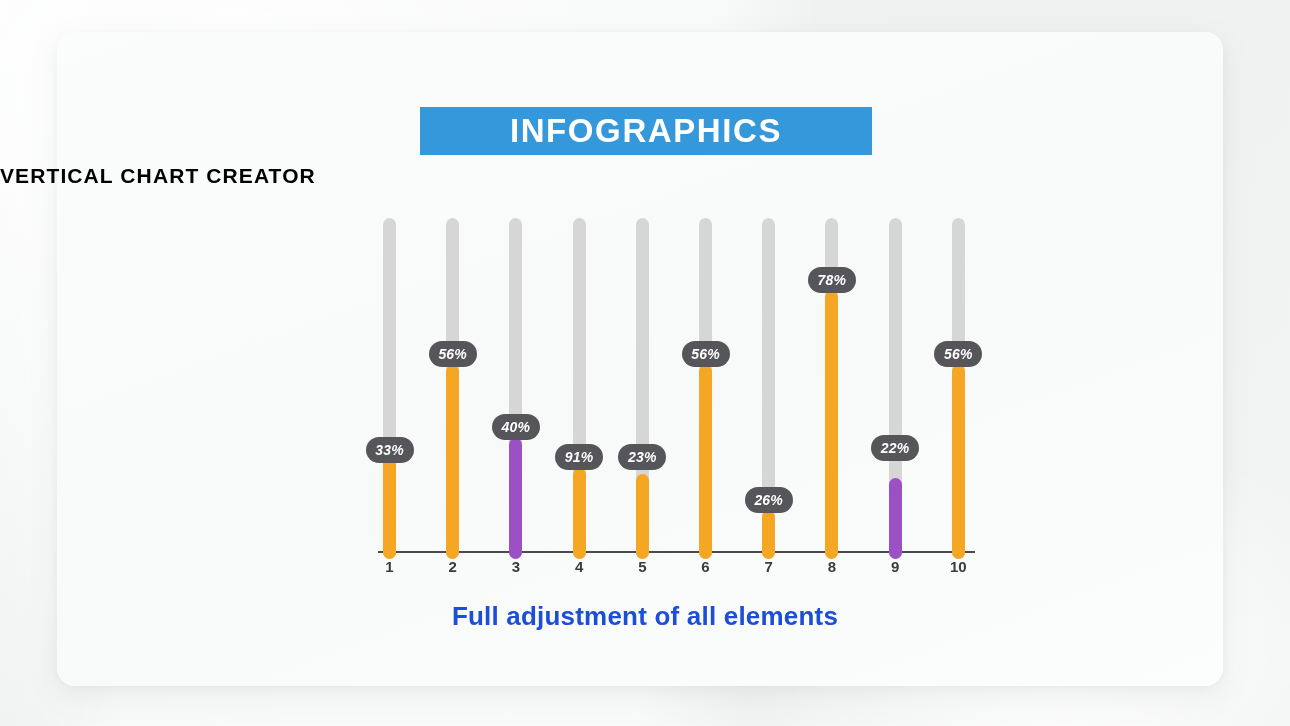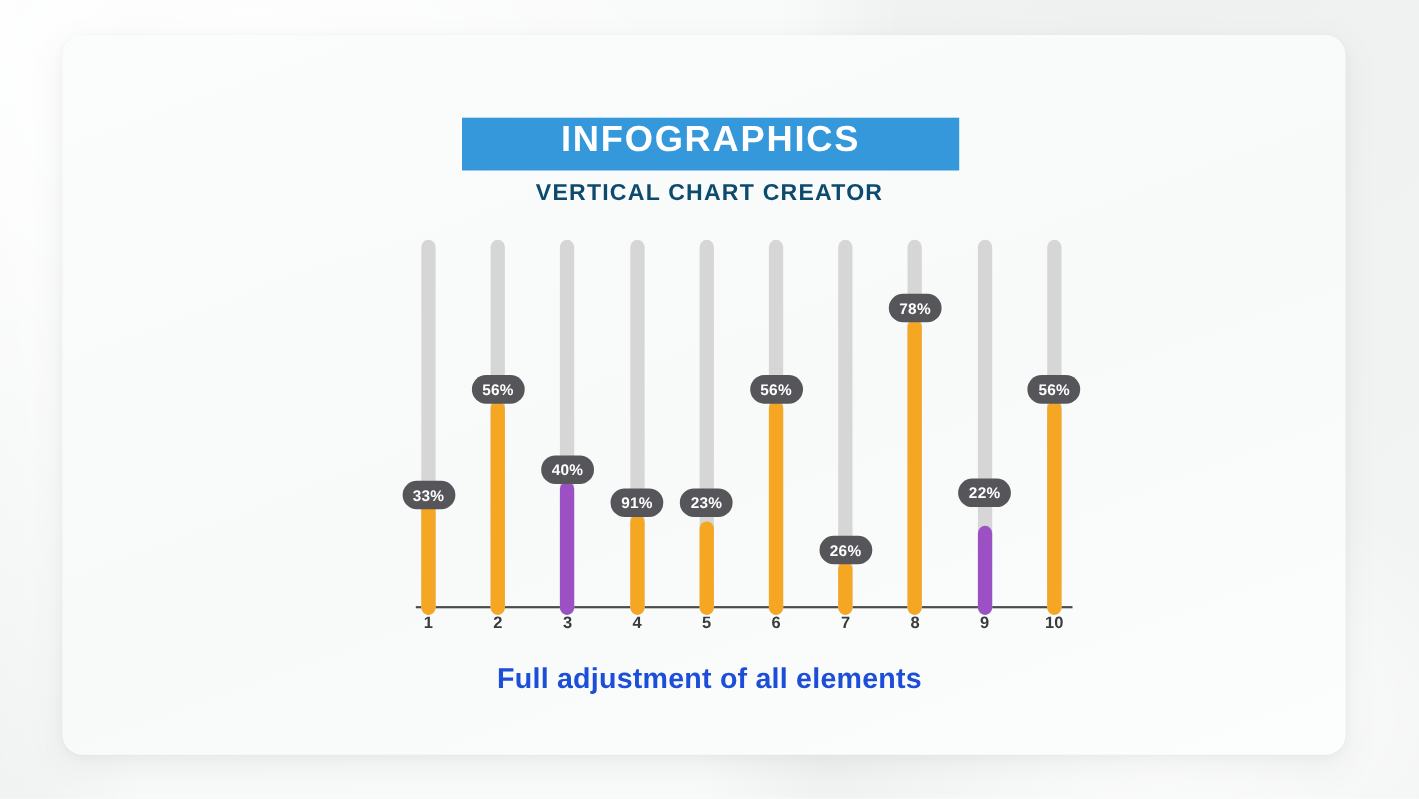--- a/index.html
+++ b/index.html
@@ -54,37 +54,37 @@
 
   
   .title-banner {
     position: absolute;
     left: 420px;
     top: 107px;
     width: 452px;
     height: 48px;
     background: #3498db;
     display: flex;
-    align-items: flex-start;
+    align-items: center;
     justify-content: center;
   }
   .title-banner .title-text {
     color: #ffffff;
     font-size: 33px;
     font-weight: bold;
     letter-spacing: 1.6px;
   }
 
   .subtitle {
     position: absolute;
     left: 0;
     right: 0;
     top: 164px;
-    text-align: center;
-    color: #0c4a6e;
+    text-align: left;
+    color: #000000;
     font-size: 21px;
     font-weight: bold;
     letter-spacing: 1.1px;
   }
 
   .caption {
     position: absolute;
     left: 0;
     right: 0;
     top: 601px;
@@ -139,20 +139,21 @@
     border-radius: 13px;
     background: #55555a;
     color: #ffffff;
     font-size: 14px;
     font-weight: bold;
     display: flex;
     align-items: center;
     justify-content: center;
     white-space: nowrap;
     letter-spacing: 0.2px;
+    font-style: italic;
   }
 
   .x-label {
     position: absolute;
     top: 558px;
     width: 40px;
     text-align: center;
     color: #3b3b3d;
     font-size: 15px;
     font-weight: bold;

